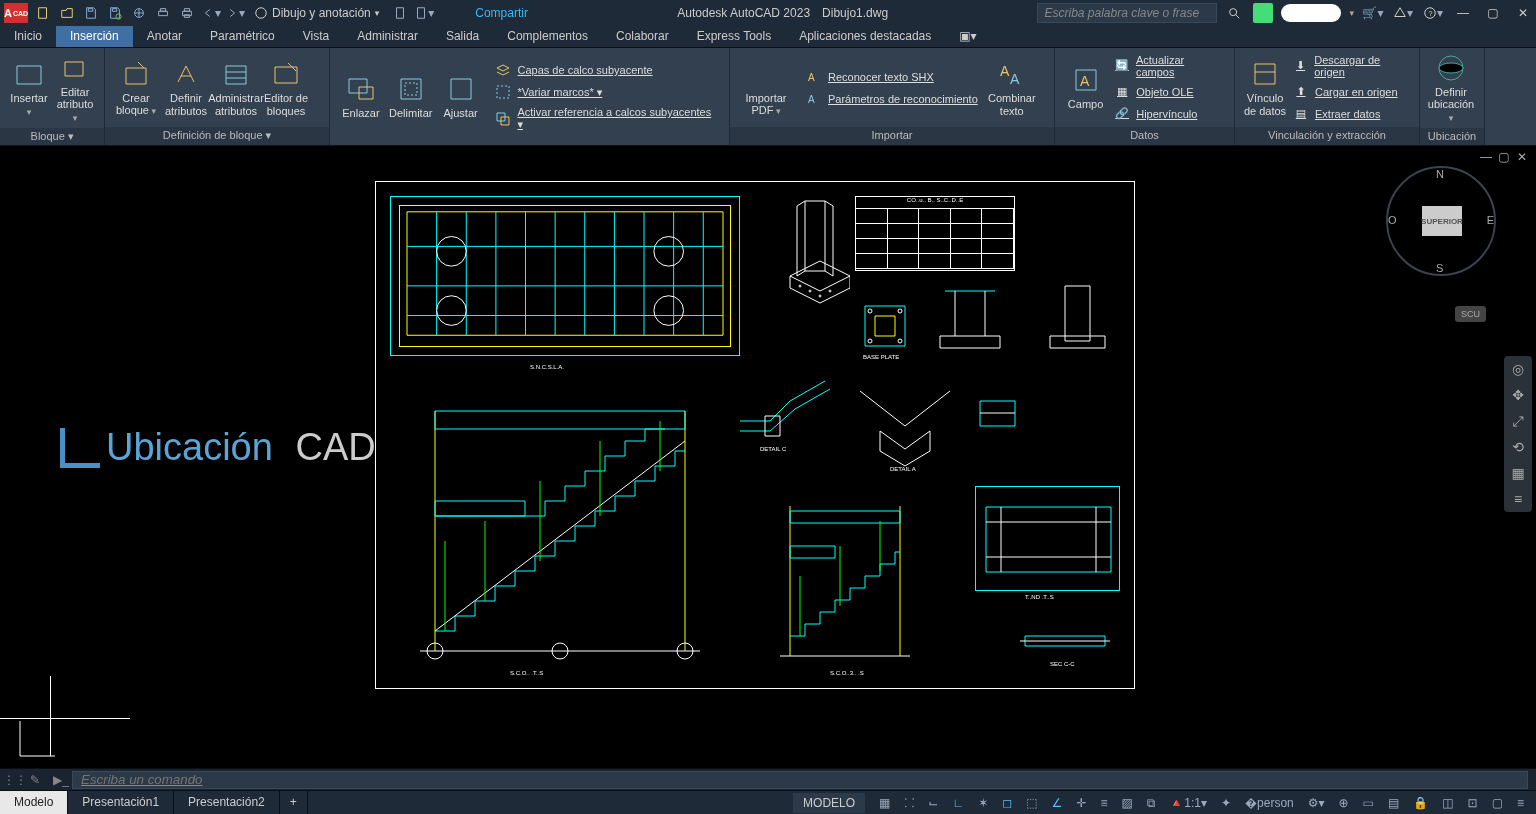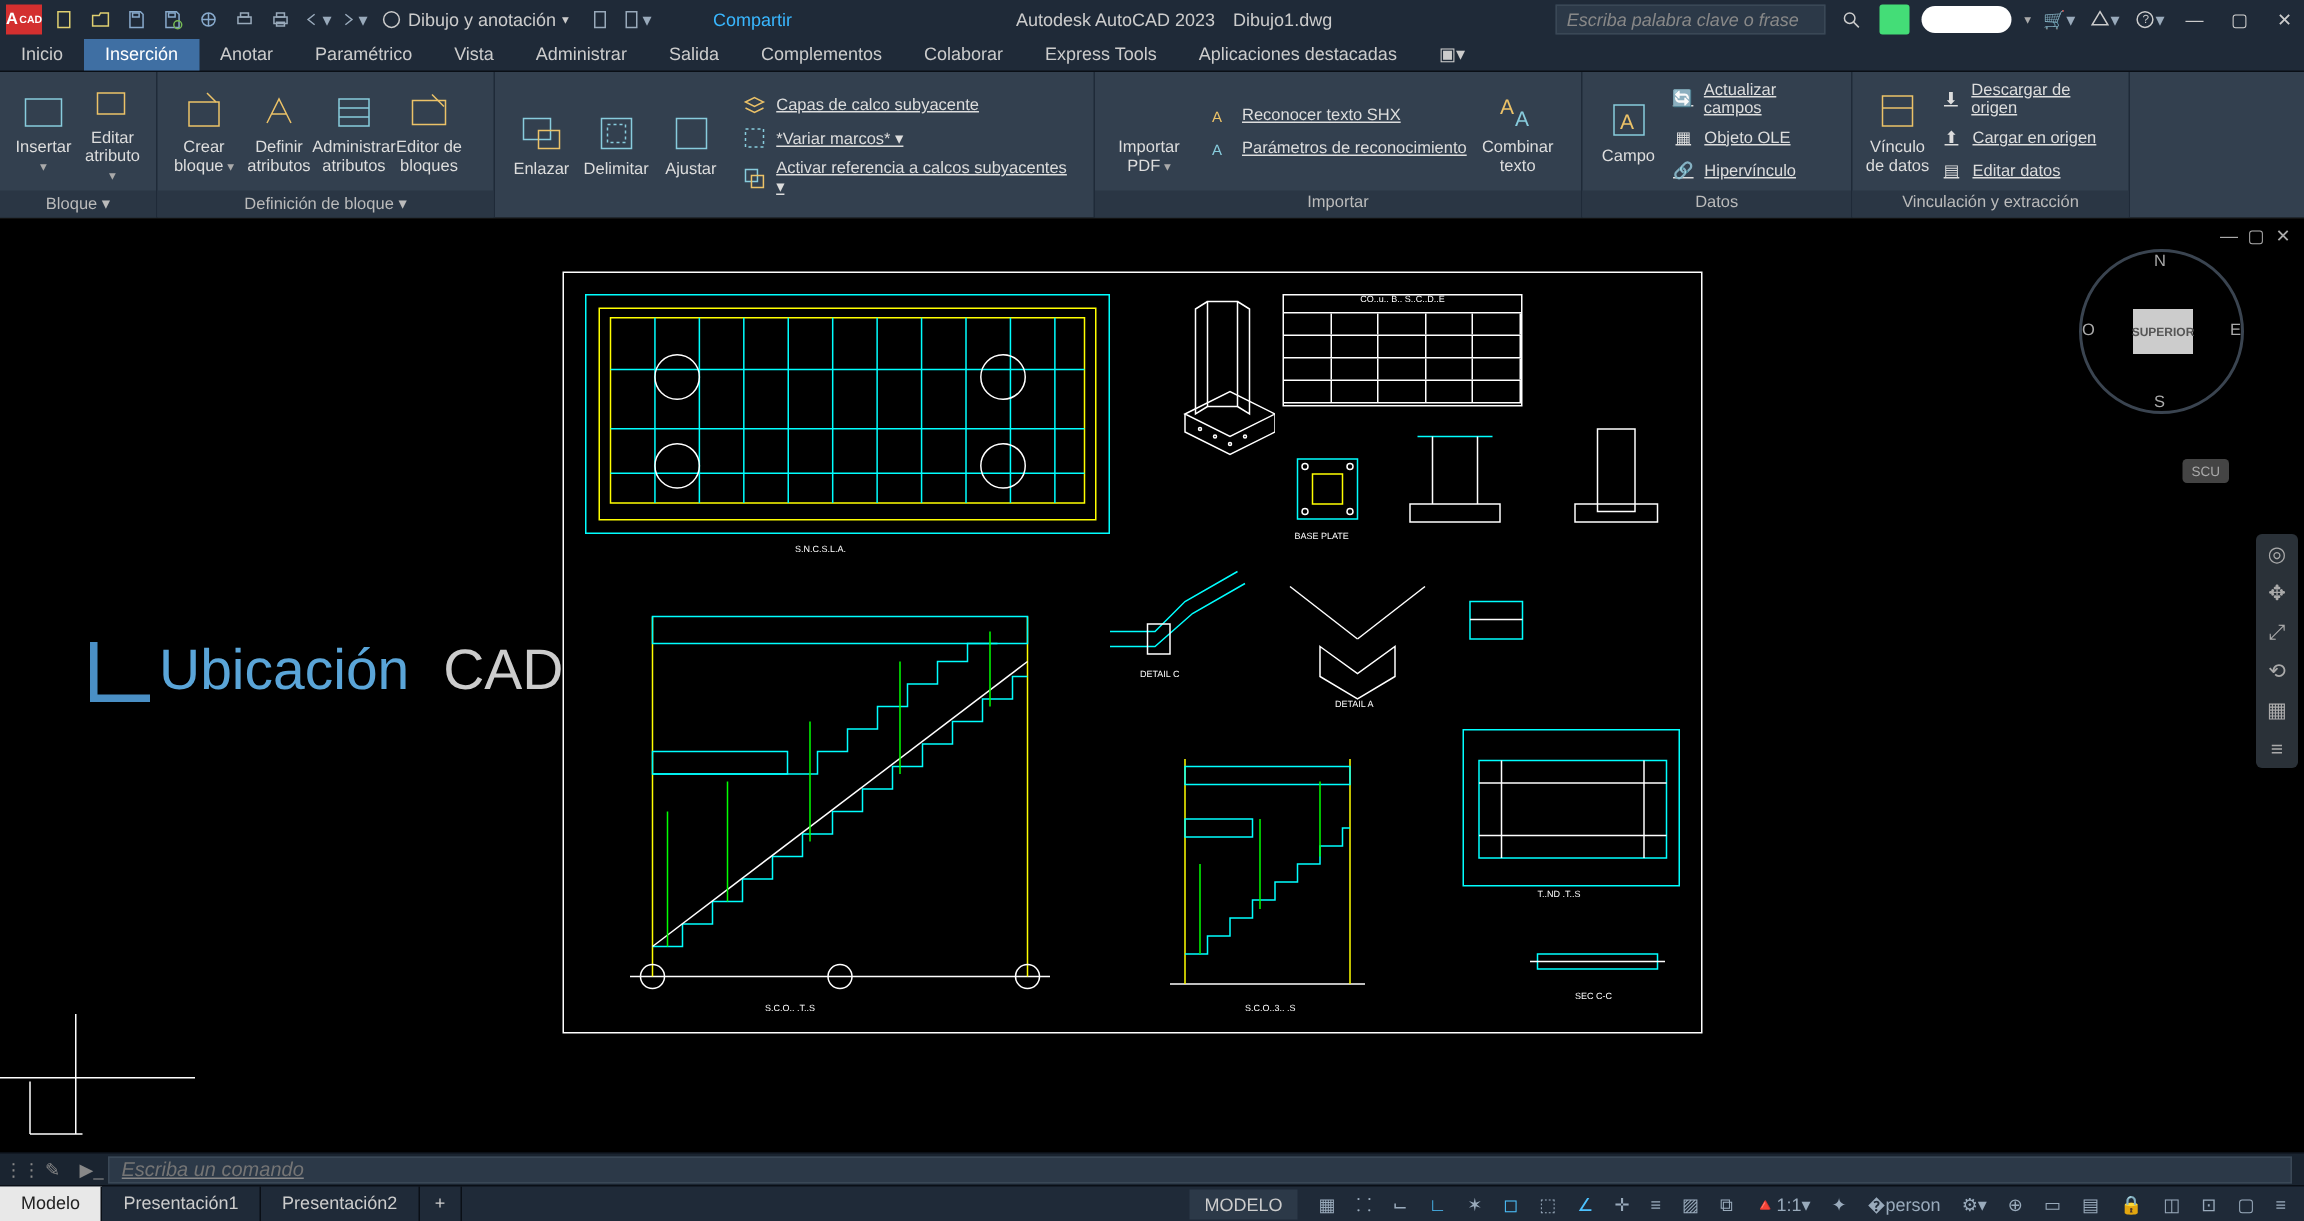--- a/index.html
+++ b/index.html
@@ -439,27 +439,41 @@
         <div class="small-btn">
             <div class="sicon">⬇</div>
             <span>Descargar de origen</span>
           </div>
         <div class="small-btn">
             <div class="sicon">⬆</div>
             <span>Cargar en origen</span>
           </div>
         <div class="small-btn">
             <div class="sicon">▤</div>
-            <span>Editar datos</span>
+            <span>Extraer datos</span>
           </div>
       </div>
     </div>
     <div class="panel-title">Vinculación y extracción</div>
   </div>
 
+  <div class="panel" style="width:65px">
+    <div class="panel-body">
+      <div class="big-btn">
+          <div class="icon">
+            <svg viewBox="0 0 32 32">
+              <circle cx="16" cy="16" r="12" stroke="#4a9" fill="#256"></circle>
+              <ellipse cx="16" cy="16" rx="12" ry="5" stroke="#4a9"></ellipse>
+            </svg>
+          </div>
+          <div class="label drop">Definir ubicación</div>
+        </div>
+    </div>
+    <div class="panel-title">Ubicación</div>
+  </div>
 </div>
 
 <div class="canvas-wrap">
   <div class="doc-controls">
     <div>—</div>
     <div>▢</div>
     <div>✕</div>
   </div>
 
   <div class="watermark">

